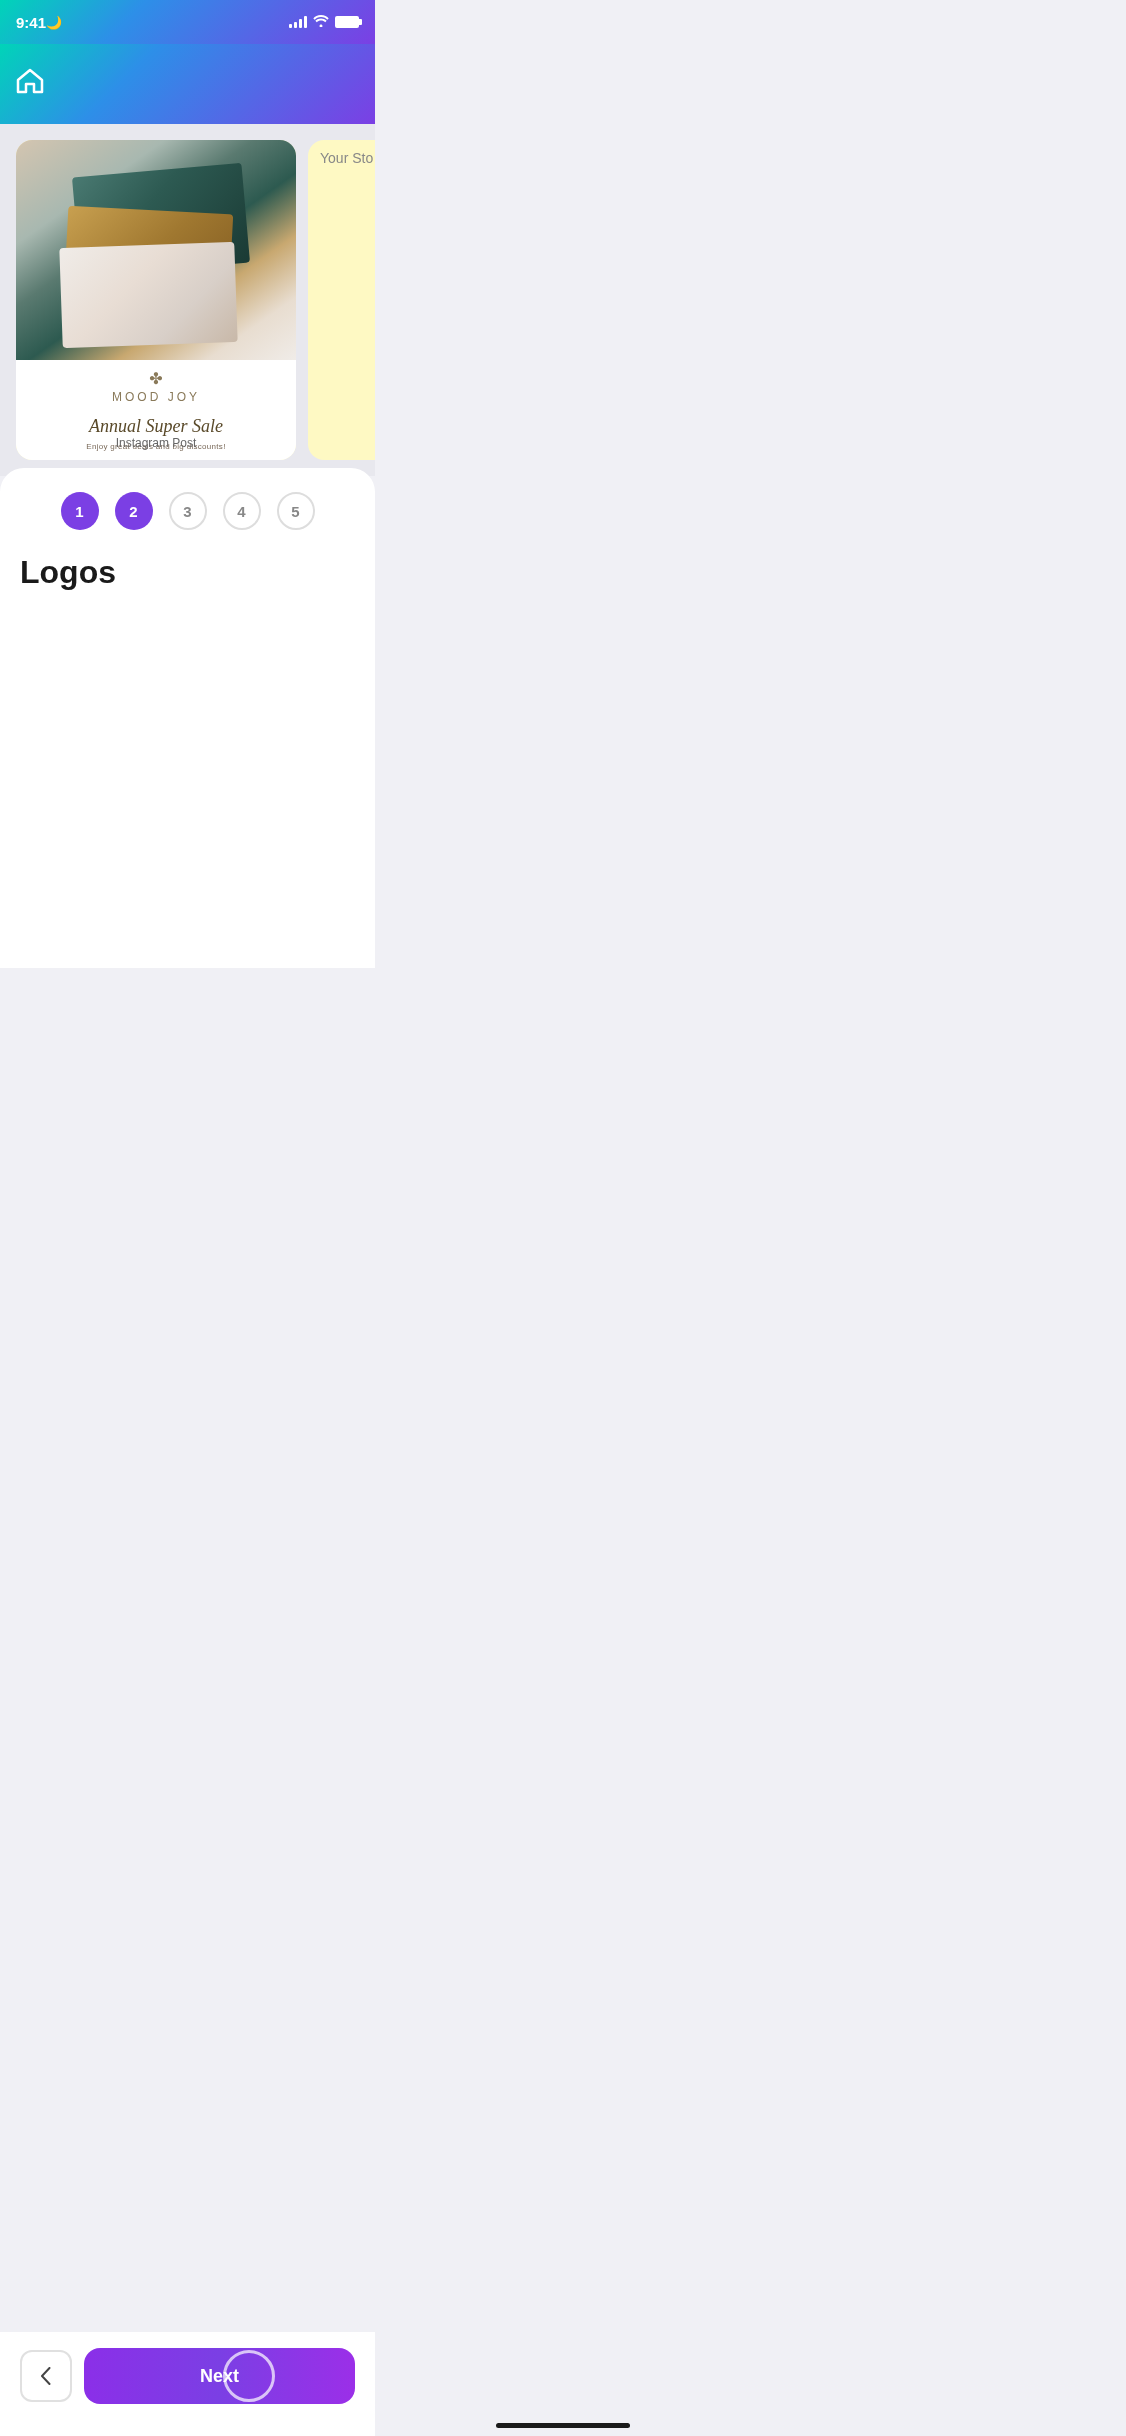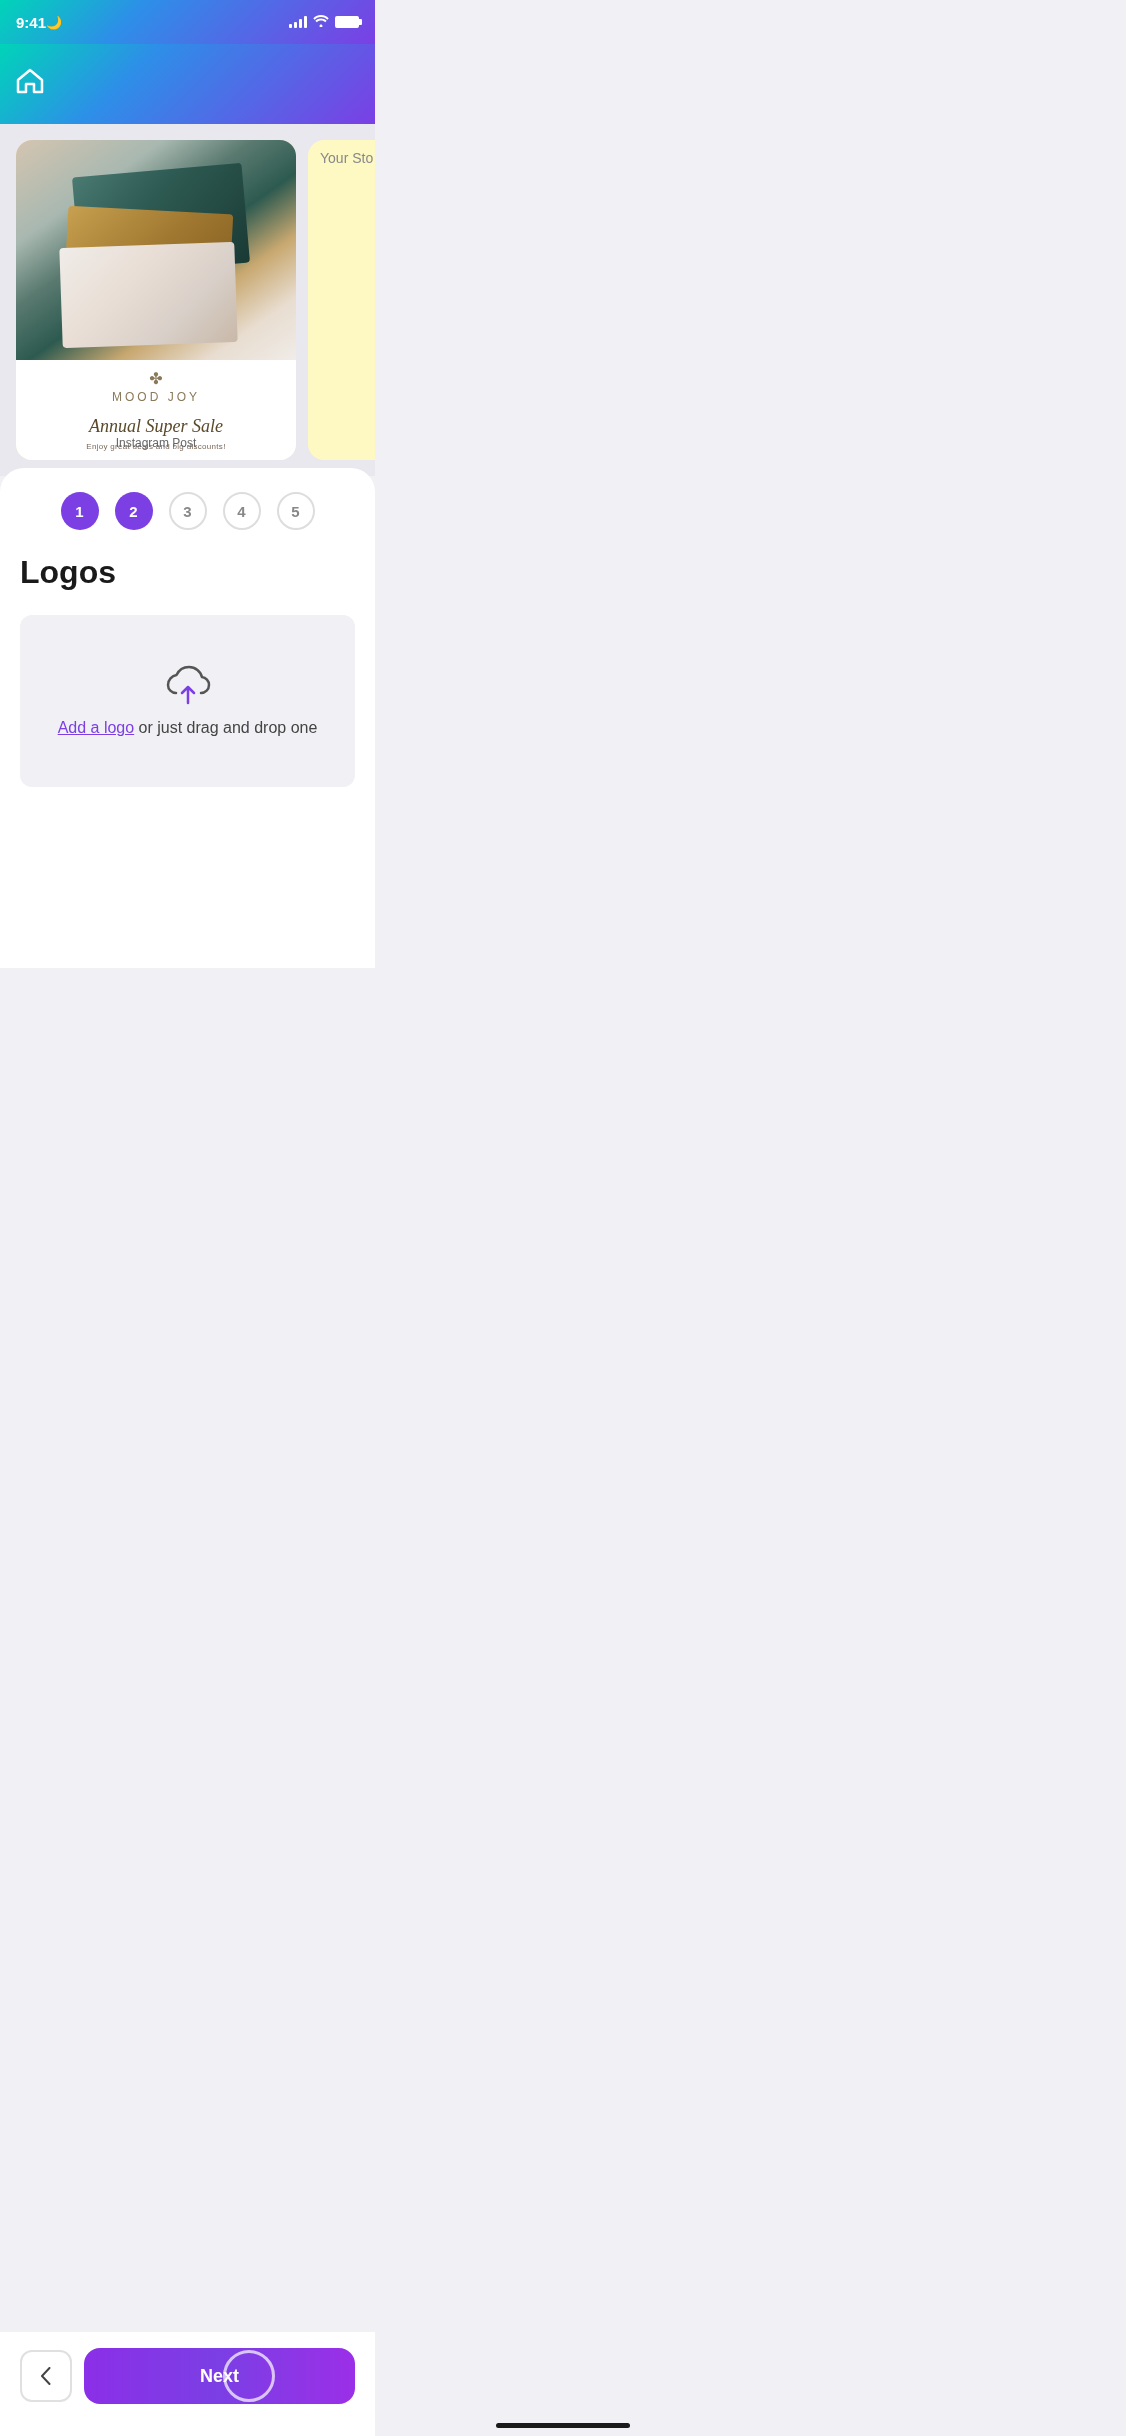--- a/index.html
+++ b/index.html
@@ -408,30 +408,20 @@
     <div class="step-dot inactive">
       <span>4</span>
     </div>
     <div class="step-dot inactive">
       <span>5</span>
     </div>
   </div>
 
   <div class="section-title">Logos</div>
 
-  <div class="upload-area">
-
-    <svg class="cloud-upload-svg" viewBox="0 0 50 42" fill="none" xmlns="http://www.w3.org/2000/svg">
-      <path d="M38 28c4.4 0 8-3.6 8-8 0-4.1-3.1-7.5-7.1-7.9C37.8 6.5 32.4 2 26 2c-5.5 0-10.3 3.3-12.5 8.1C8.9 10.8 5 15 5 20c0 4.4 3.6 8 8 8" stroke="#555" stroke-width="2.5" stroke-linecap="round" stroke-linejoin="round"></path>
-      <path d="M25 22v16M19 28l6-6 6 6" stroke="#7b3fe4" stroke-width="2.5" stroke-linecap="round" stroke-linejoin="round"></path>
-    </svg>
-    <div class="upload-text">
-      <span style="color:#7b3fe4;text-decoration:underline;font-weight:500;">Add a logo</span><span> or just drag and drop one</span>
-    </div>
-  </div>
 
   <div style="height: 120px;"></div>
 
 </div>
 
 <div class="bottom-nav">
   <button class="back-btn">
     <svg width="10" height="18" viewBox="0 0 10 18" fill="none">
       <path d="M8.5 1L1 9L8.5 17" stroke="#444" stroke-width="2" stroke-linecap="round" stroke-linejoin="round"></path>
     </svg>

